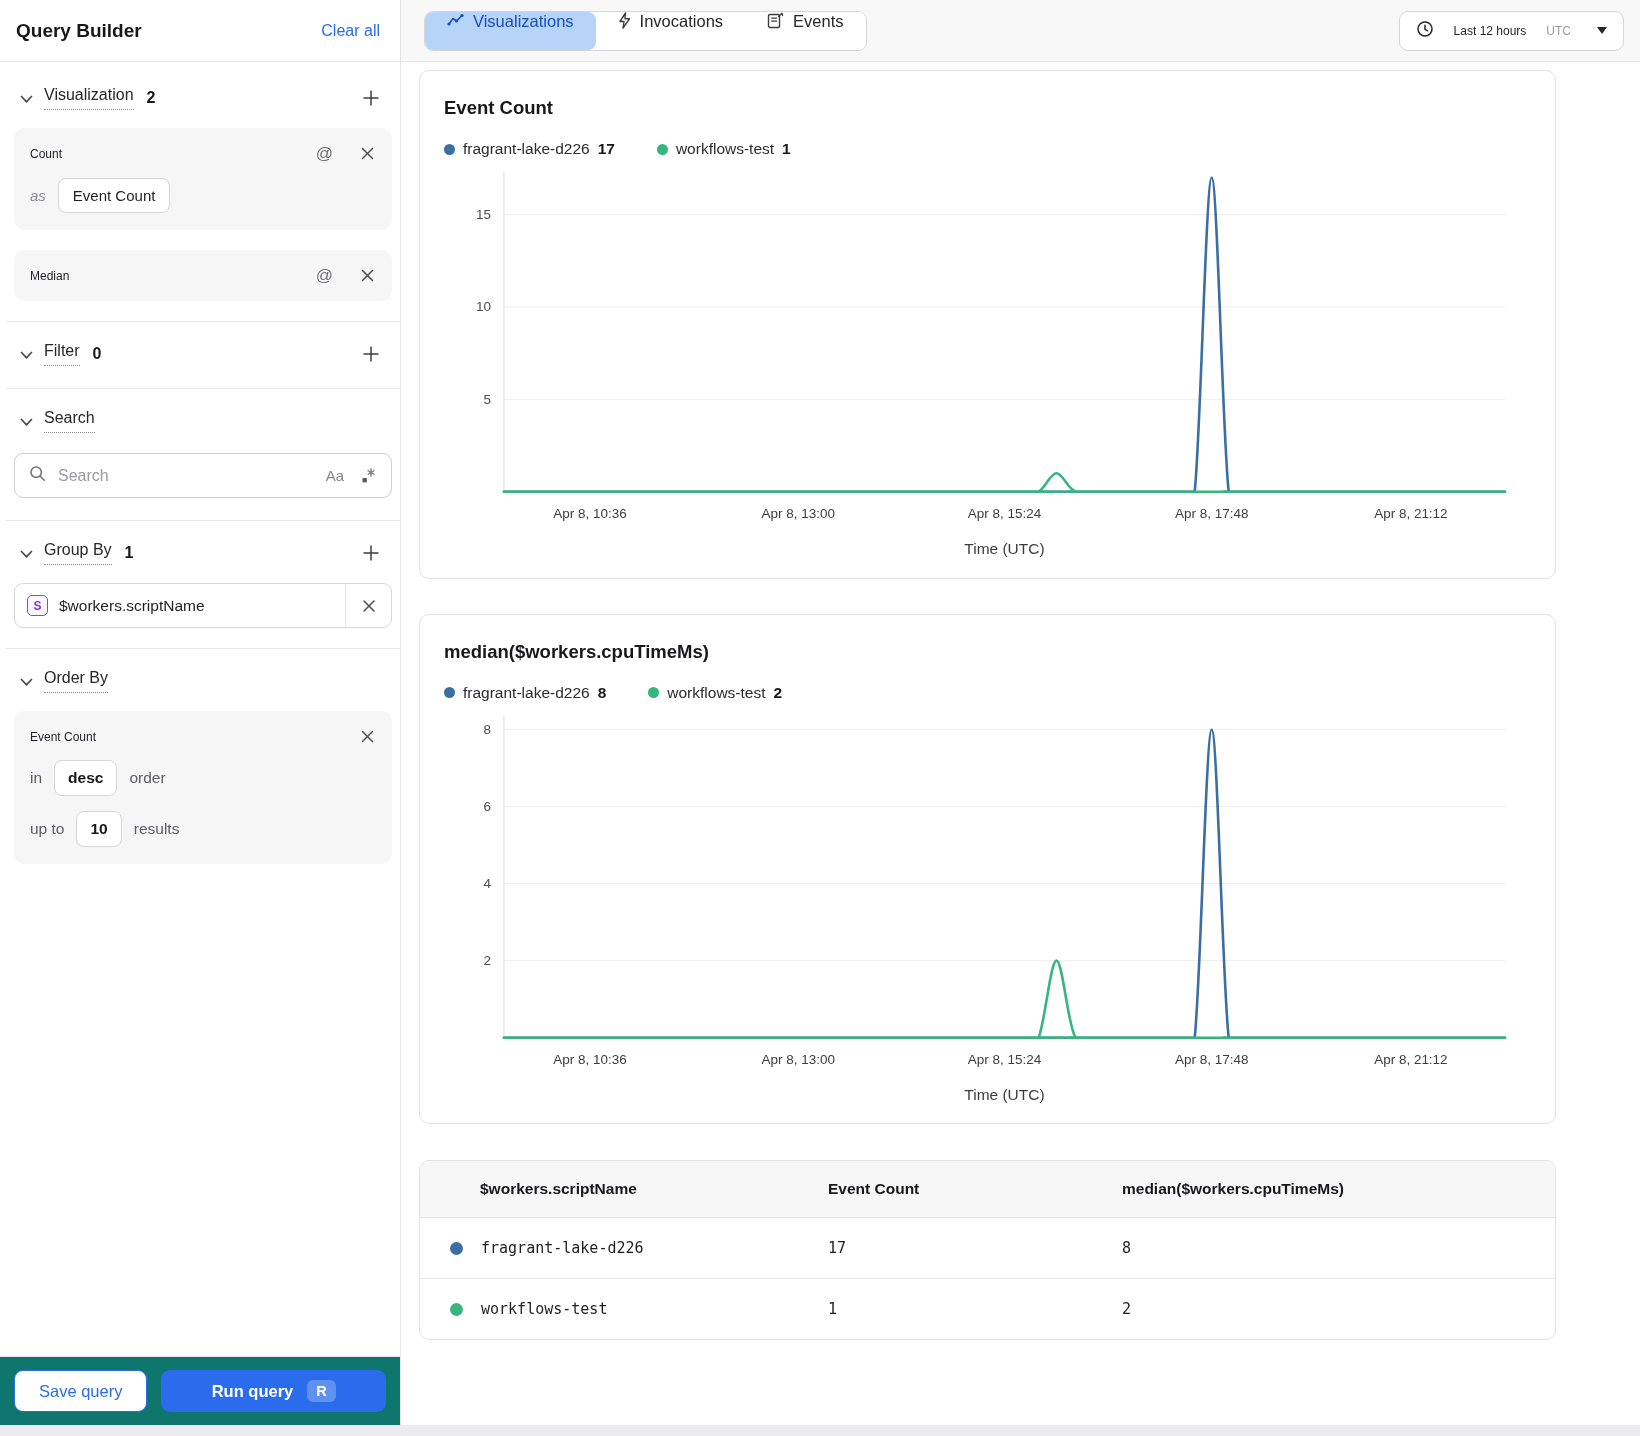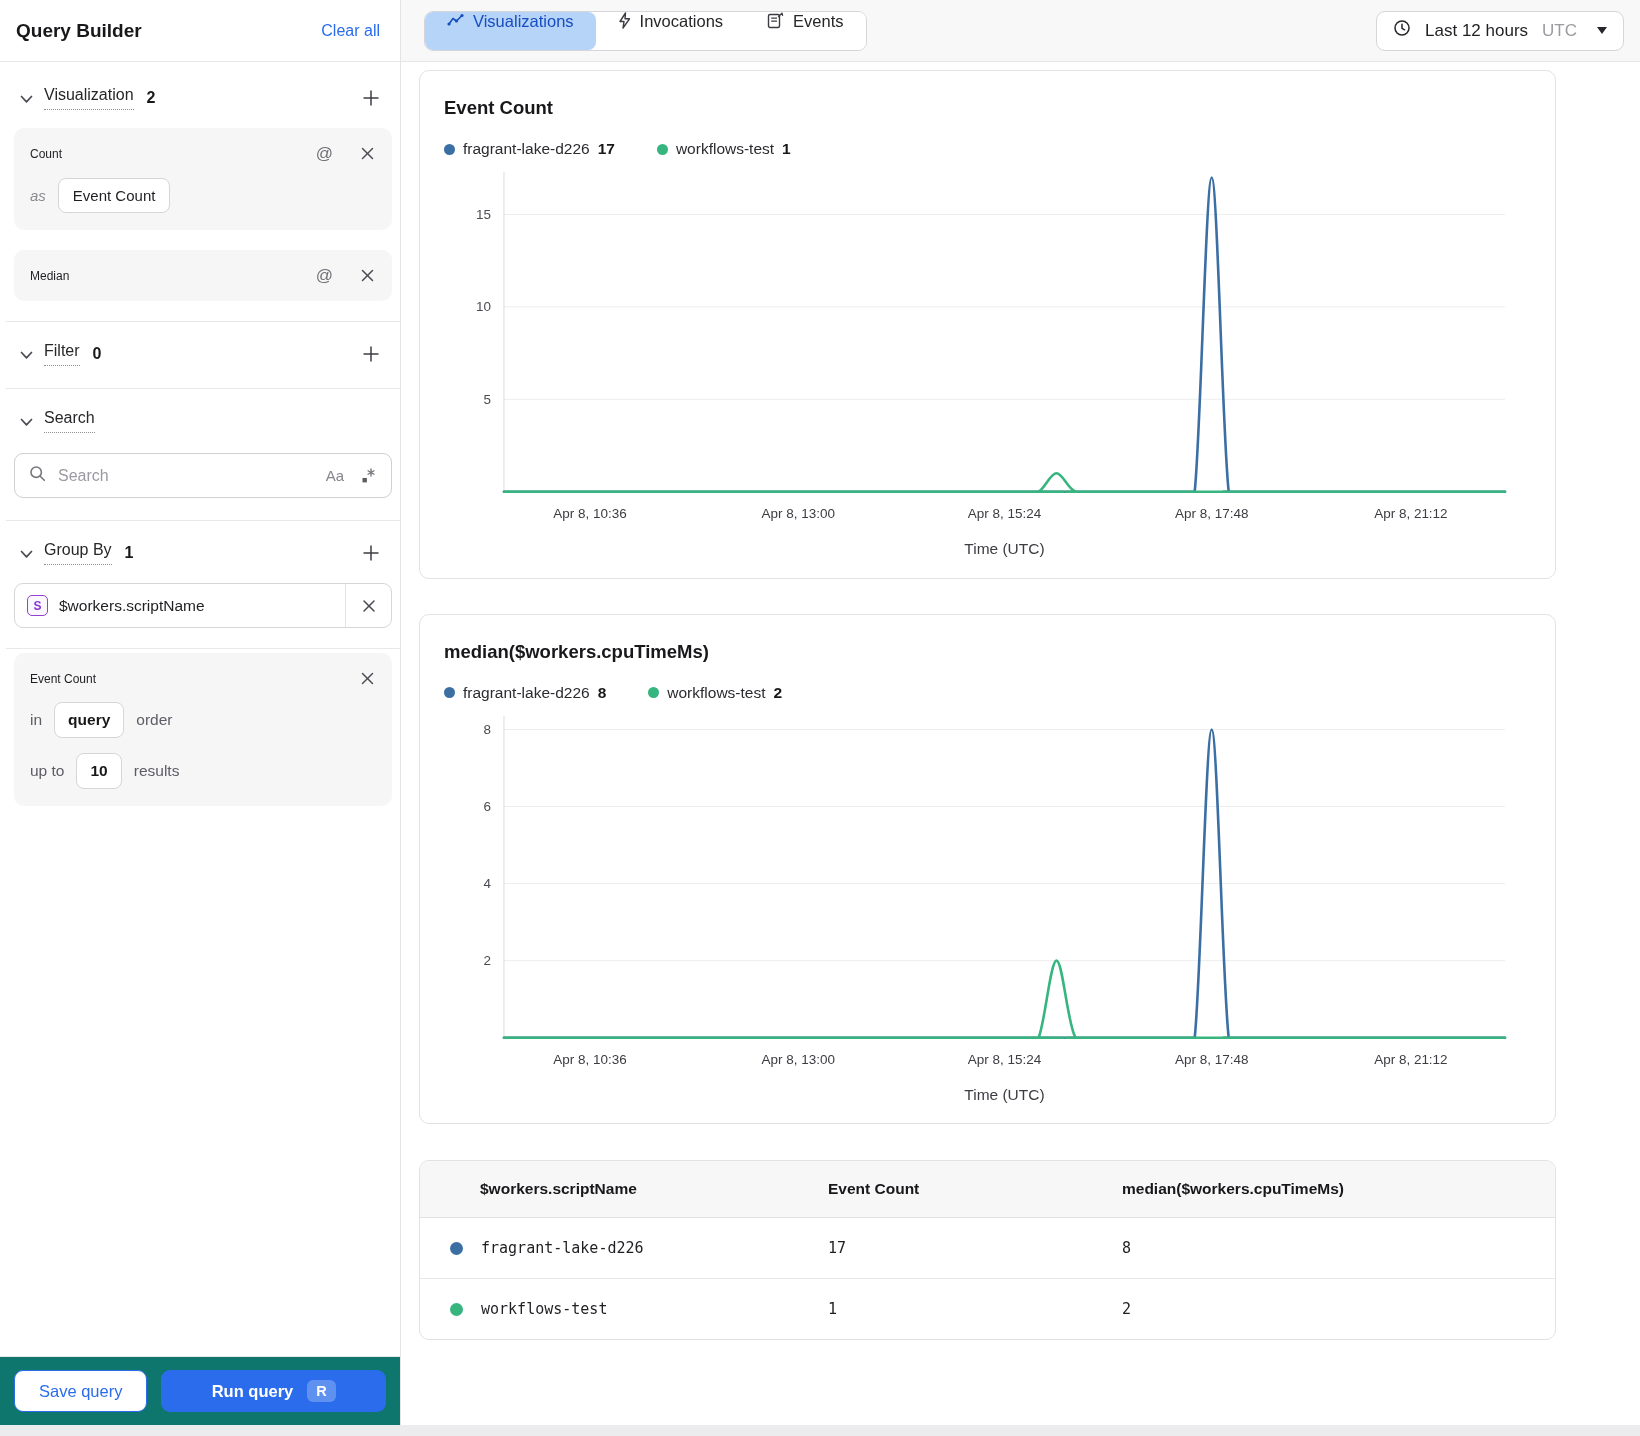--- a/index.html
+++ b/index.html
@@ -63,21 +63,21 @@
   
   main { flex:1 1 auto; height:1425px; display:flex; flex-direction:column; background:#fff; }
   .topbar { height:62px; flex:0 0 62px; background:#f8f8f9; border-bottom:1px solid #e6e6e9;
     display:flex; align-items:center; padding:0 16px 0 23px; }
   .tabgroup { display:flex; align-items:stretch; background:#fff; border:1px solid #d6d6da;
     border-radius:9px; overflow:hidden; height:40px; }
   .tab { display:flex; gap:9px; padding:0 22px; font-size:16.5px; color:#27272a;
     background:#fff; border:none; cursor:pointer; font-family:inherit; }
   .tab.active { background:var(--tab-active-bg); color:var(--tab-active-text); border-radius:8px; }
   .timerange { margin-left:auto; height:40px; background:#fff; border:1px solid #d6d6da; border-radius:9px;
-    display:flex; align-items:center; gap:14px; padding:0 16px; font-size:17px; color:#1f1f23;
+    display:flex; align-items:center; gap:20px; padding:0 16px; font-size:12px; color:#1f1f23;
     cursor:pointer; font-family:inherit; }
   .timerange .tz { color:#9a9aa1; }
   .caret-down { width:0; height:0; border-left:5.5px solid transparent; border-right:5.5px solid transparent;
     border-top:7px solid #26262b; margin-left:6px; }
   .content { flex:1; padding:8px 84px 0 18px; }
   .chart-card { border:1px solid #e2e2e5; border-radius:10px; background:#fff; padding:24px 24px 18px 24px; }
   .chart-card + .chart-card { margin-top:35px; }
   .chart-title { font-size:18.5px; font-weight:700; color:#18181b; margin:2px 0 0 0; }
   .legend { display:flex; align-items:center; gap:42px; margin-top:21px; }
   .legend-item { display:flex; align-items:center; gap:8px; cursor:pointer; }
@@ -236,36 +236,44 @@
       <button class="gb-x">
         <svg width="14" height="14" viewBox="0 0 14 14">
             <line x1="2" y1="2" x2="12" y2="12" stroke="#4b4b52" stroke-width="1.5" stroke-linecap="round"></line>
             <line x1="12" y1="2" x2="2" y2="12" stroke="#4b4b52" stroke-width="1.5" stroke-linecap="round"></line>
           </svg>
       </button>
     </div>
 
     <div class="divider"></div>
 
+    <div class="section-head">
+      <span class="chev">
+        <svg width="13" height="9" viewBox="0 0 13 9">
+            <polyline points="1.5,1.5 6.5,6.8 11.5,1.5" fill="none" stroke="#4b4b52" stroke-width="1.7" stroke-linecap="round" stroke-linejoin="round"></polyline>
+          </svg>
+      </span>
+      <span class="sec-label">Order By</span>
+    </div>
 
     <div class="sb-card">
       <div class="card-head">
         <span class="card-title">Event Count</span>
         <span class="card-icons">
           <button class="xbtn">
             <svg width="13" height="13" viewBox="0 0 13 13">
                 <line x1="1.5" y1="1.5" x2="11.5" y2="11.5" stroke="#4b4b52" stroke-width="1.5" stroke-linecap="round"></line>
                 <line x1="11.5" y1="1.5" x2="1.5" y2="11.5" stroke="#4b4b52" stroke-width="1.5" stroke-linecap="round"></line>
               </svg>
           </button>
         </span>
       </div>
       <div class="ob-row">
         <span>in</span>
-        <span class="ob-box">query</span>
+        <span class="ob-box">desc</span>
         <span>order</span>
       </div>
       <div class="ob-row">
         <span>up to</span>
         <span class="ob-box">10</span>
         <span>results</span>
       </div>
     </div>
 
   </div>

